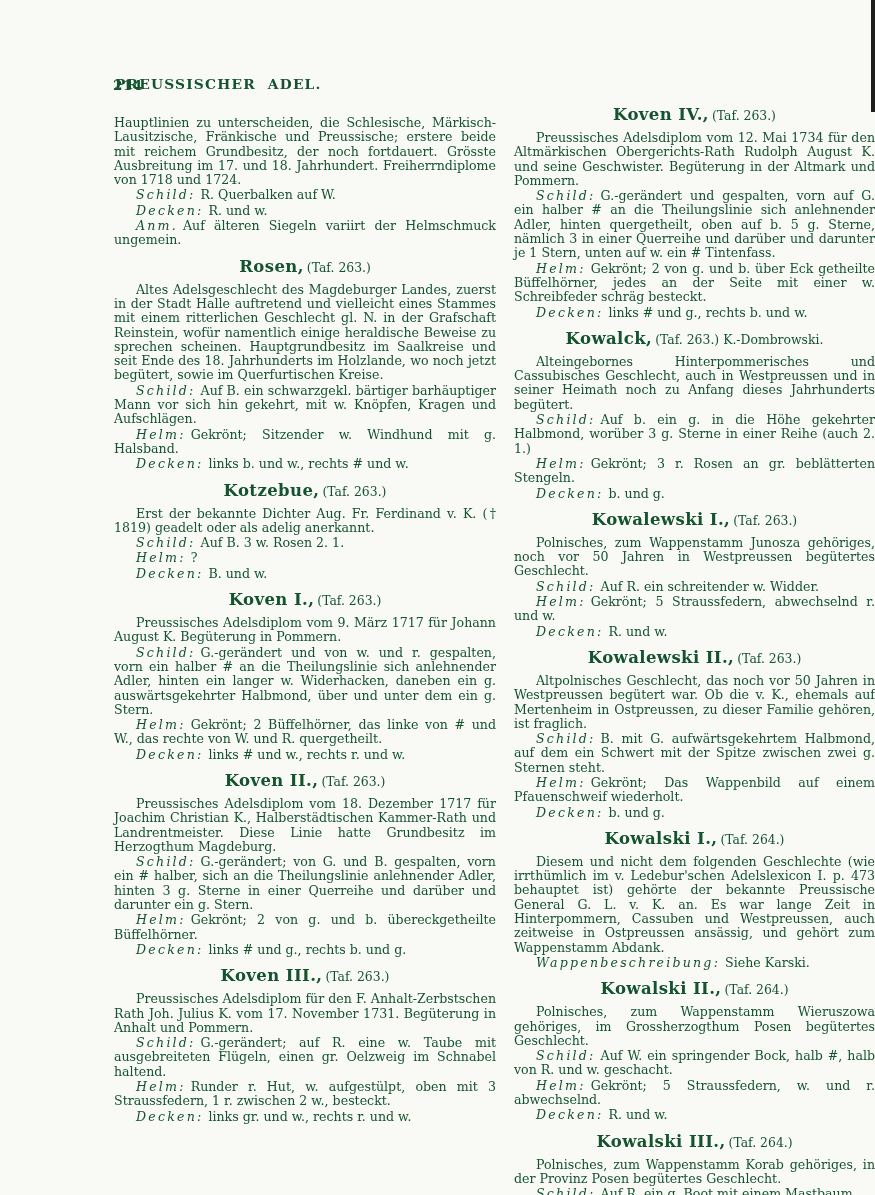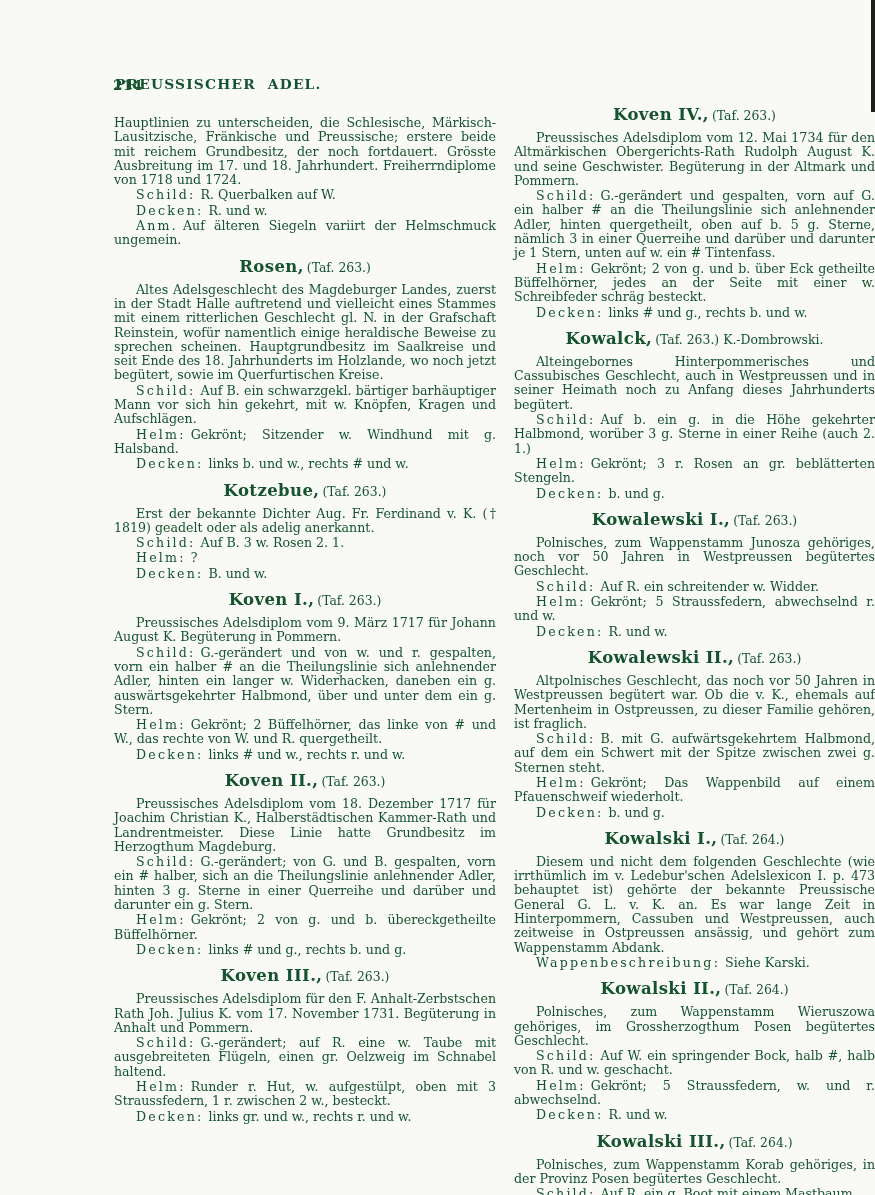--- a/index.html
+++ b/index.html
@@ -28,21 +28,21 @@
   }
   .col { text-align:justify; font-size:12.6px; line-height:14.3px; }
   .col-left  { width:382px; padding-top:13px; }
   .col-right { width:361px; }
   .entry p {
     margin:0 0 1px 0;
     text-indent:22px;
     text-align:justify;
   }
   .entry p.cont { text-indent:0; }
-  .lbl { letter-spacing:2.2px; margin-right:5px; }
+  .lbl { letter-spacing:2.2px; margin-right:5px;font-style:italic; }
   .lbl:empty { display:none; margin-right:0; }
   .entry h3 {
     margin:7px 0 3px 0;
     text-align:center;
     font-weight:normal;
     font-size:12.6px;
     line-height:24px;
   }
   .col .entry:first-child h3 { margin-top:0; }
   .nm  { font-weight:bold; font-size:16.5px; letter-spacing:0.4px; }

